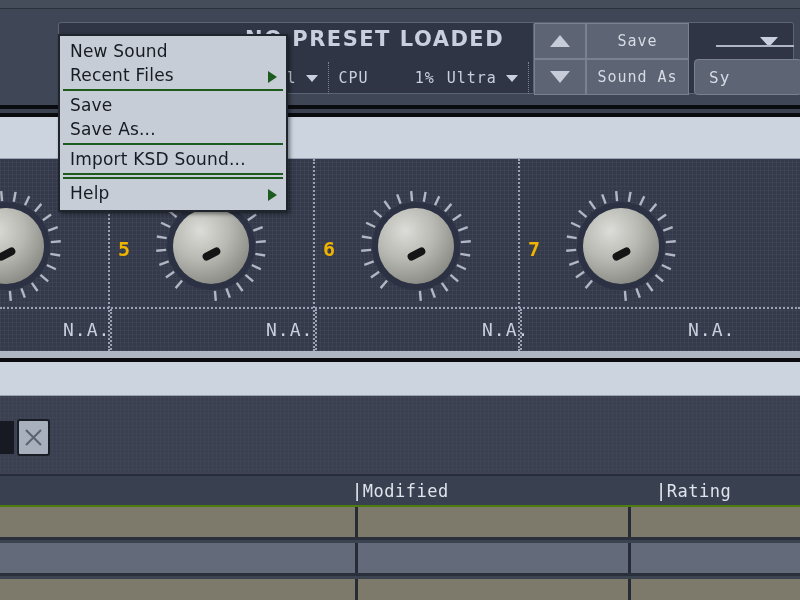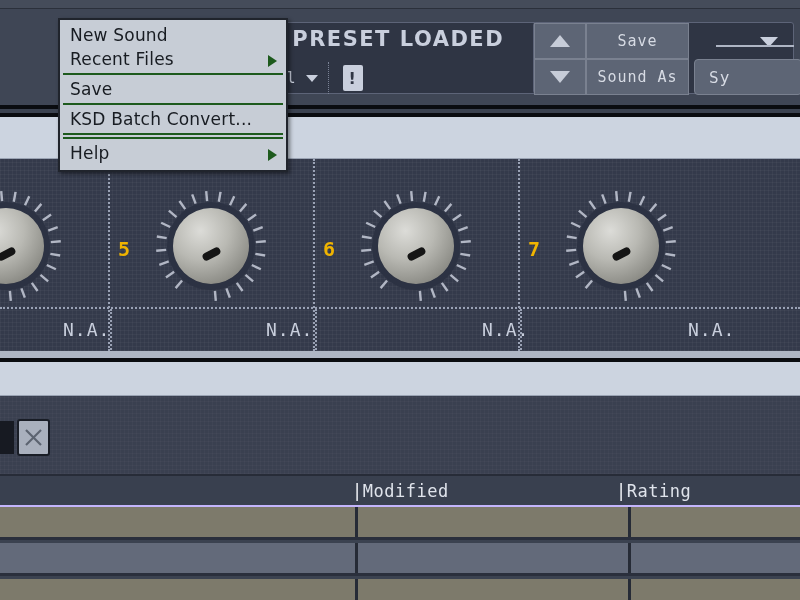--- a/index.html
+++ b/index.html
@@ -183,21 +183,21 @@
   #close-btn svg { display:block; }
   #black-stub {
     position:absolute; left:0; top:421px; width:14px; height:33px;
     background:#171a22;
   }
 
   
   #table-head {
     left:0; top:476px; width:800px; height:31px;
     background:#39404f;
-    border-bottom:2px solid #c4b5fd;
+    border-bottom:2px solid #4d7c0f;
   }
   .th {
     position:absolute; top:5px;
     color:#dfe3eb; font-size:17px; letter-spacing:0.5px;
     font-family:"DejaVu Sans Mono", monospace;
     white-space:nowrap;
   }
   #table-body { left:0; top:507px; width:800px; height:93px; }
   .trow { position:absolute; left:0; width:800px; height:33px; border-bottom:3px solid #2a2f3c; }
   .trow.odd  { background:#7d7a6b; }
@@ -227,20 +227,28 @@
       <div class="status-cell first">
         <span>Voices</span>
         <span style="width:14px"></span>
         <span>0/16</span>
       </div>
       <div class="status-cell">
         <span>Midi</span>
       </div>
       <div class="status-cell">
         <span>all</span>
+        <span class="caret-sm"></span>
+      </div>
+      <div class="status-cell">
+        <span>CPU</span>
+        <span style="width:46px"></span>
+        <span>1%</span>
+        <span style="width:12px"></span>
+        <span>Ultra</span>
         <span class="caret-sm"></span>
       </div>
       <div class="status-cell" style="border-right:none;padding-left:6px">
         <div id="alert-badge">!</div>
       </div>
       <div class="spacer-flex"></div>
     </div>
   </div>
 
   <div id="right-cluster">
@@ -421,45 +429,46 @@
   <svg width="19" height="19" viewBox="0 0 19 19">
     <line x1="2" y1="2" x2="17" y2="17" stroke="#5c6370" stroke-width="2.2"></line>
     <line x1="17" y1="2" x2="2" y2="17" stroke="#5c6370" stroke-width="2.2"></line>
   </svg>
 </div>
 
 <div id="table-head" class="abs">
   <div class="th" style="left:352px">
     <span style="color:#f2f4f8">|</span><span>Modified</span>
   </div>
-  <div class="th" style="left:616px">
+  <div class="th" style="left:656px">
     <span style="color:#f2f4f8">|</span><span>Rating</span>
   </div>
 </div>
 
 <div id="table-body" class="abs">
   <div class="trow odd" style="top:0">
     <div class="col-div" style="left:355px"></div>
     <div class="col-div" style="left:628px"></div>
   </div>
   <div class="trow even" style="top:36px">
     <div class="col-div" style="left:355px"></div>
     <div class="col-div" style="left:628px"></div>
   </div>
   <div class="trow odd" style="top:72px">
     <div class="col-div" style="left:355px"></div>
     <div class="col-div" style="left:628px"></div>
   </div>
 </div>
 
-<div id="file-menu" class="abs" style="left:58px; top:18px; width:230px; background:#c7cdd6;
+<div id="file-menu" class="abs" style="left:58px; top:34px; width:230px; background:#c7cdd6;
             border:2px solid #20242c; z-index:50; padding:3px 0 5px 0;
             box-shadow:2px 2px 4px rgba(0,0,0,.45);">
     <div style="position: relative; height: 24px; line-height: 24px; padding: 0px 10px; font-family: &quot;DejaVu Sans&quot;, sans-serif; font-size: 17px; color: rgb(24, 28, 34); white-space: nowrap; letter-spacing: 0.2px;"><span>New Sound</span></div>
     <div style="position: relative; height: 24px; line-height: 24px; padding: 0px 10px; font-family: &quot;DejaVu Sans&quot;, sans-serif; font-size: 17px; color: rgb(24, 28, 34); white-space: nowrap; letter-spacing: 0.2px;"><span>Recent Files</span><span style="position: absolute; right: 9px; top: 8px; width: 0px; height: 0px; border-top: 6px solid transparent; border-bottom: 6px solid transparent; border-left: 9px solid rgb(29, 90, 29);"></span></div>
     <div style="height: 0px; margin: 2px 3px; border-top: 2px solid rgb(29, 90, 29);"></div>
     <div style="position: relative; height: 24px; line-height: 24px; padding: 0px 10px; font-family: &quot;DejaVu Sans&quot;, sans-serif; font-size: 17px; color: rgb(24, 28, 34); white-space: nowrap; letter-spacing: 0.2px;"><span>Save</span></div>
+    <div style="position: relative; height: 24px; line-height: 24px; padding: 0px 10px; font-family: &quot;DejaVu Sans&quot;, sans-serif; font-size: 17px; color: rgb(24, 28, 34); white-space: nowrap; letter-spacing: 0.2px;"><span>Save As...</span></div>
     <div style="height: 0px; margin: 2px 3px; border-top: 2px solid rgb(29, 90, 29);"></div>
-    <div style="position: relative; height: 24px; line-height: 24px; padding: 0px 10px; font-family: &quot;DejaVu Sans&quot;, sans-serif; font-size: 17px; color: rgb(24, 28, 34); white-space: nowrap; letter-spacing: 0.2px;"><span>KSD Batch Convert...</span></div>
+    <div style="position: relative; height: 24px; line-height: 24px; padding: 0px 10px; font-family: &quot;DejaVu Sans&quot;, sans-serif; font-size: 17px; color: rgb(24, 28, 34); white-space: nowrap; letter-spacing: 0.2px;"><span>Import KSD Sound...</span></div>
     <div style="height: 0px; margin: 2px 3px; border-top: 2px solid rgb(29, 90, 29);"></div>
     <div style="height: 0px; margin: 2px 3px; border-top: 2px solid rgb(29, 90, 29);"></div>
     <div style="position: relative; height: 24px; line-height: 24px; padding: 0px 10px; font-family: &quot;DejaVu Sans&quot;, sans-serif; font-size: 17px; color: rgb(24, 28, 34); white-space: nowrap; letter-spacing: 0.2px;"><span>Help</span><span style="position: absolute; right: 9px; top: 8px; width: 0px; height: 0px; border-top: 6px solid transparent; border-bottom: 6px solid transparent; border-left: 9px solid rgb(29, 90, 29);"></span></div>
   </div>
 
 </body></html>

